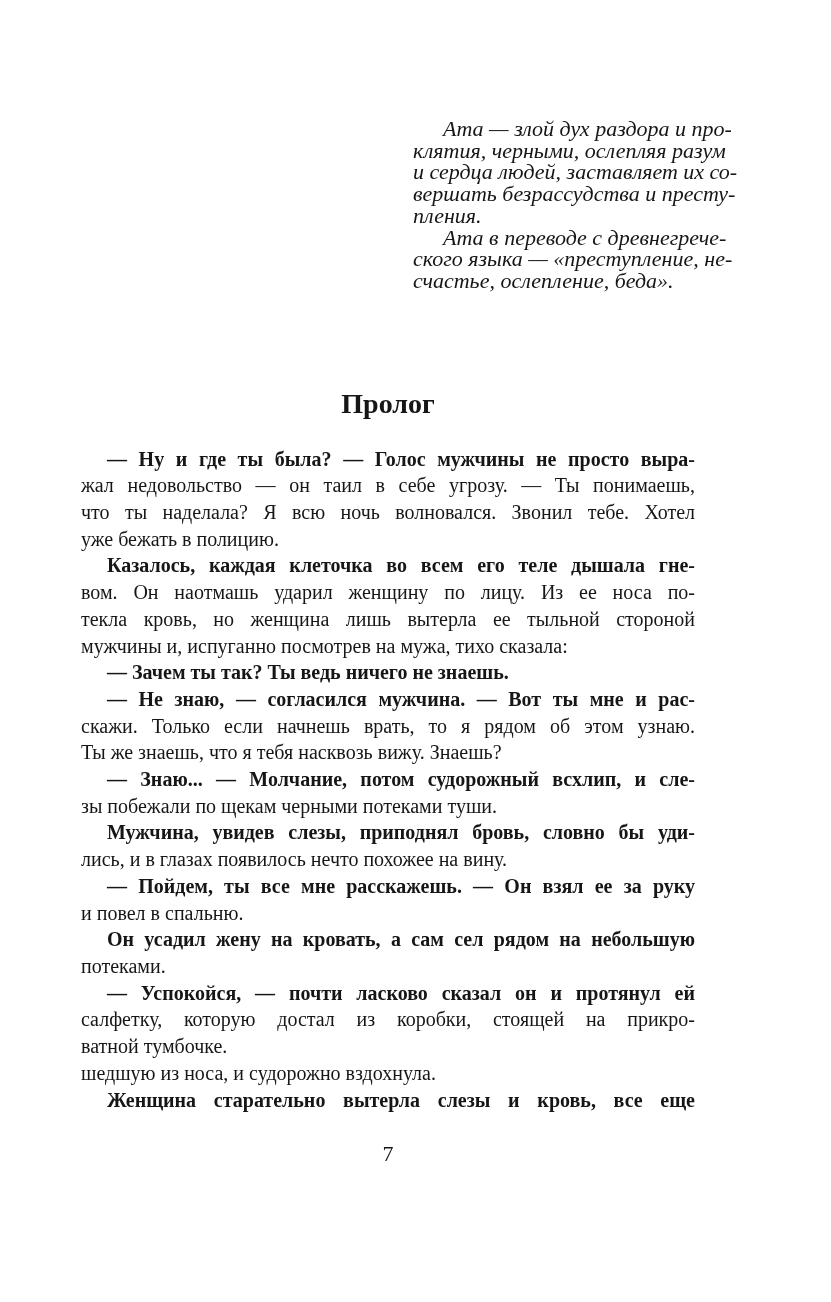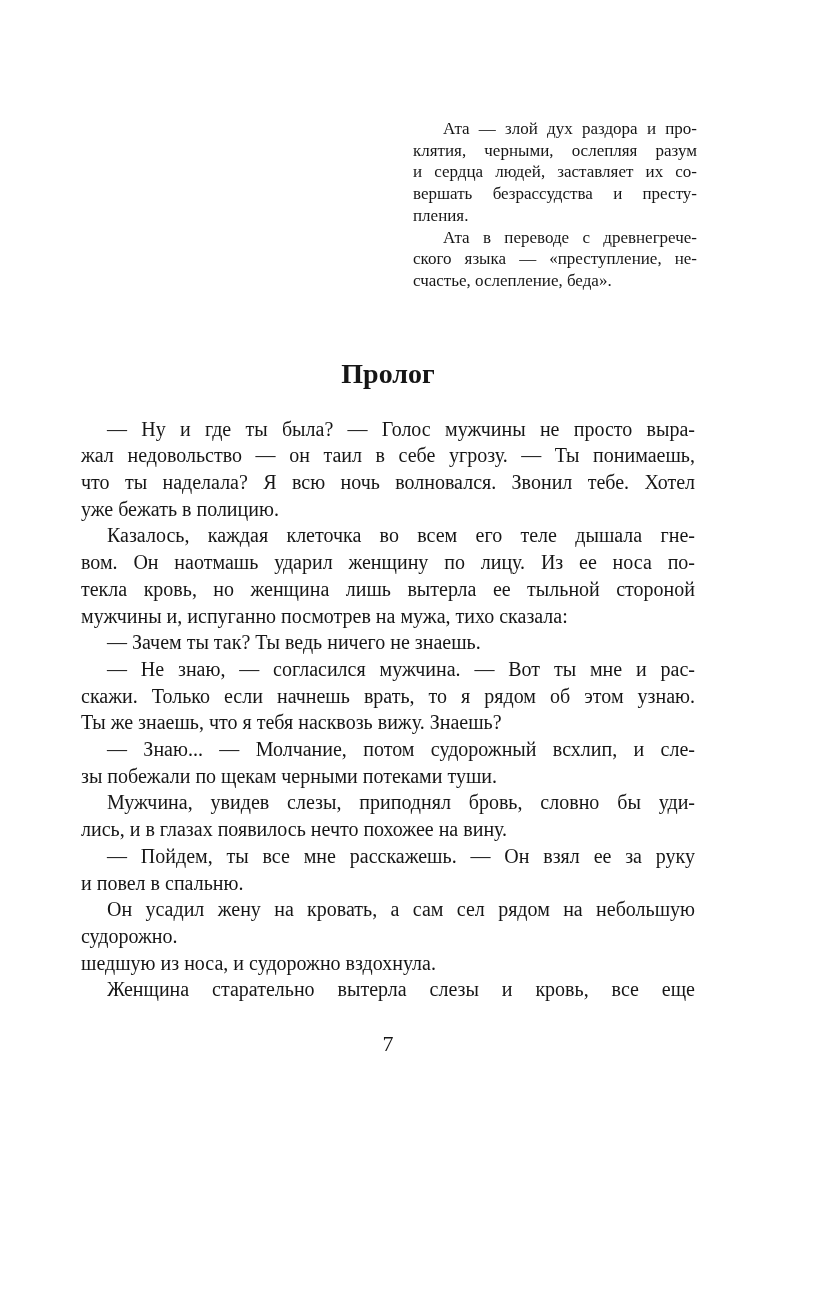--- a/index.html
+++ b/index.html
@@ -14,42 +14,43 @@
     margin: 0 auto;
     background: #ffffff;
     color: #161616;
     font-family: "Liberation Serif", "DejaVu Serif", serif;
     overflow: hidden;
   }
   
   .epigraph {
     margin: 118px 16px 0 413px;
     width: 284px;
-    font-size: 17px;
+    font-style: italic;
+    font-size: 22px;
     line-height: 21.7px;
   }
   .epigraph .line.first { text-indent: 30px; }
   
   .heading {
-    margin: 64px 0 0 81px;
+    margin: 94px 0 0 81px;
     width: 614px;
     text-align: center;
     font-weight: bold;
     font-size: 28px;
     line-height: 36px;
     font-family: Liberation Serif, serif;
   }
   
   .body-text {
     margin: 24px 0 0 81px;
     width: 614px;
     font-size: 20px;
     line-height: 26.7px;
   }
-  .body-text .line.first { text-indent: 26px; }
+  .body-text .line.first { text-indent: 26px; font-weight: bold; }
   
   .line {
     text-align: justify;
     text-align-last: justify;
     text-justify: inter-word;
     white-space: nowrap;
   }
   .line.last { text-align-last: left; }
   
   .page-number {
@@ -110,21 +111,26 @@
       <div class="para">
         <div class="line first">Мужчина, увидев слезы, приподнял бровь, словно бы уди-</div>
         <div class="line last">лись, и в глазах появилось нечто похожее на вину.</div>
       </div>
       <div class="para">
         <div class="line first">— Пойдем, ты все мне расскажешь. — Он взял ее за руку</div>
         <div class="line last">и повел в спальню.</div>
       </div>
       <div class="para">
         <div class="line first">Он усадил жену на кровать, а сам сел рядом на небольшую</div>
-        <div class="line last">судорожно.</div>
+        <div class="line last">потеками.</div>
+      </div>
+      <div class="para">
+        <div class="line first">— Успокойся, — почти ласково сказал он и протянул ей</div>
+        <div class="line">салфетку, которую достал из коробки, стоящей на прикро-</div>
+        <div class="line last">ватной тумбочке.</div>
       </div>
       <div class="para">
         <div class="line last">шедшую из носа, и судорожно вздохнула.</div>
         <div class="line first">Женщина старательно вытерла слезы и кровь, все еще</div>
       </div>
     </div>
 
   <div class="page-number">7</div>
 
 </div>

